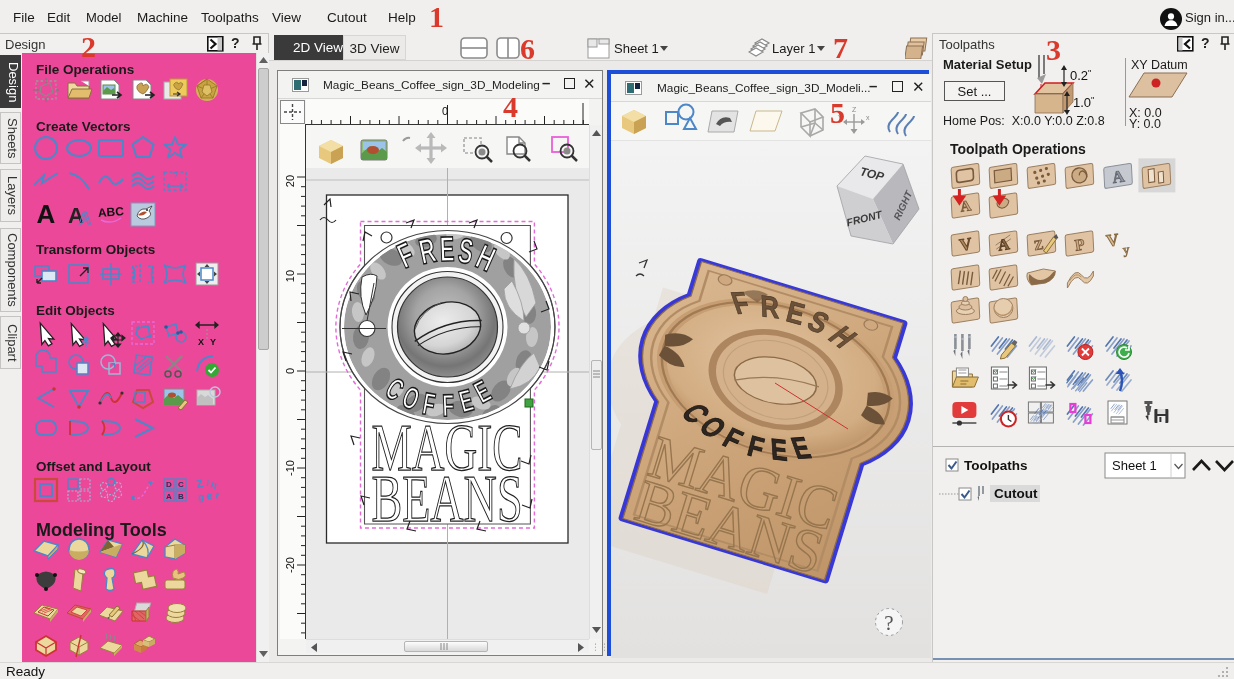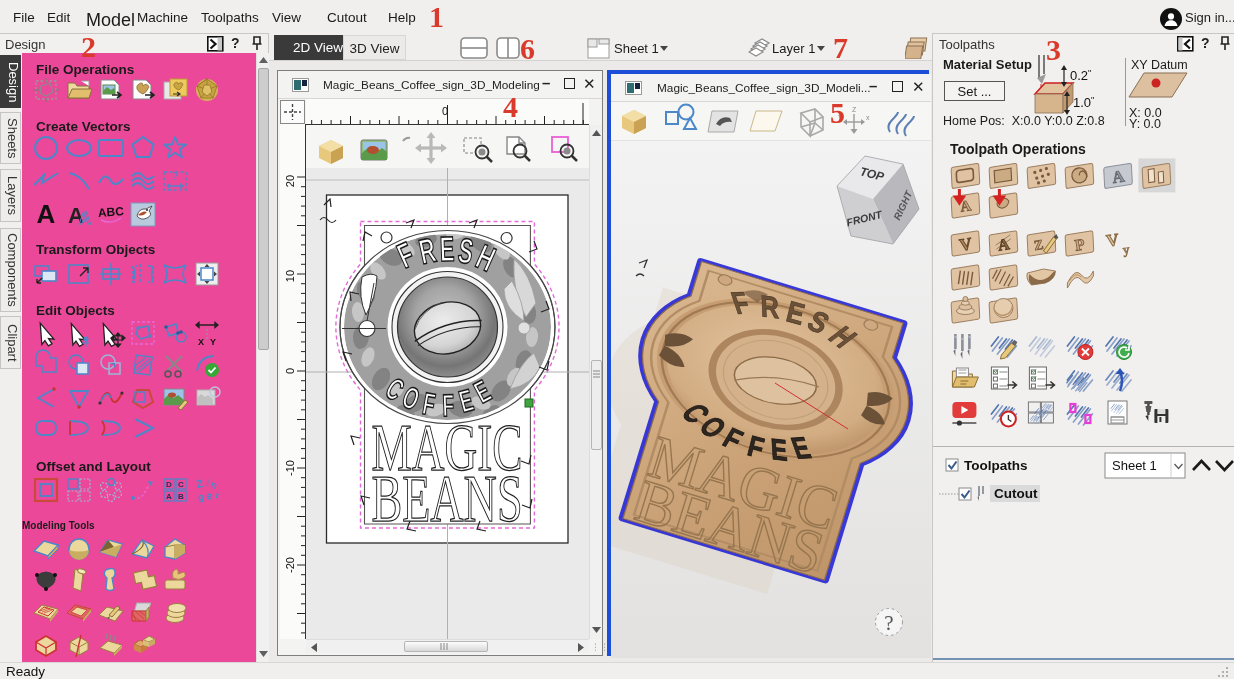--- a/index.html
+++ b/index.html
@@ -6,21 +6,21 @@
 .abs{position:absolute}
 .rednum{position:absolute;color:#d93a2b;font-family:"Liberation Serif",serif;font-weight:bold;font-size:30px;line-height:1}
 .bold{font-weight:bold}
 svg{display:block}
 </style></head>
 <body>
 
 <div class="abs" id="menubar" style="left:0;top:0;width:1234px;height:33px;background:#f0efed;">
   <div class="abs" style="left:13px;top:10px;font-size:13.5px">File</div>
   <div class="abs" style="left:47px;top:10px;font-size:13.5px">Edit</div>
-  <div class="abs" style="left:86px;top:10px;font-size:18px">Model</div>
+  <div class="abs" style="left:86px;top:10px;font-size:13px">Model</div>
   <div class="abs" style="left:137px;top:10px;font-size:13.5px">Machine</div>
   <div class="abs" style="left:201px;top:10px;font-size:13.5px">Toolpaths</div>
   <div class="abs" style="left:272px;top:10px;font-size:13.5px">View</div>
   <div class="abs" style="left:327px;top:10px;font-size:13.5px">Cutout</div>
   <div class="abs" style="left:388px;top:10px;font-size:13.5px">Help</div>
   <div class="rednum" style="left:429px;top:2px;">1</div>
   <div class="abs" style="left:1160px;top:8px;width:22px;height:22px;border-radius:50%;background:#111"></div>
   <svg class="abs" style="left:1163px;top:11px" width="16" height="16" viewBox="0 0 16 16">
       <circle cx="8" cy="5.4" r="3.1" fill="#fff"></circle>
       <path d="M1.5 15 C2.5 10.5 5 9.2 8 9.2 C11 9.2 13.5 10.5 14.5 15 Z" fill="#fff"></path>
@@ -392,21 +392,21 @@
         <path d="M-9 -2 L-2 1 L-2 7 L-9 4 Z" fill="#d28a4a"></path>
         <path d="M0 -6 L6 -10 L12 -7 L6 -4 Z" fill="#ecd79c" stroke="#9a7e3c"></path>
         <path d="M6 -4 L12 -7 L12 -2 L6 1 Z" fill="#c9ae62"></path>
         <path d="M0 -6 L6 -4 L6 1 L0 -1 Z" fill="#d9bd7a"></path>
       </g>
     </svg>
   <div class="abs bold" style="left:14px;top:66px;font-size:13.5px">Create Vectors</div>
   <div class="abs bold" style="left:14px;top:189px;font-size:13.5px">Transform Objects</div>
   <div class="abs bold" style="left:14px;top:250px;font-size:13.5px">Edit Objects</div>
   <div class="abs bold" style="left:14px;top:406px;font-size:13.5px">Offset and Layout</div>
-  <div class="abs bold" style="left:0;top:467px;font-size:10px">Modeling Tools</div>
+  <div class="abs bold" style="left:14px;top:467px;font-size:18px">Modeling Tools</div>
   <div class="abs" id="ico-modeling" style="left:0;top:0"></div>
 </div>
 
 <div class="abs" style="left:256px;top:53px;width:13px;height:609px;background:#f0f0f0;border-left:1px solid #e0e0e0">
   <div class="abs" style="left:0px;top:0px;width:12px;height:14px;background:#f0f0f0"></div>
   <svg class="abs" style="left:2px;top:4px" width="9" height="6" viewBox="0 0 9 6">
       <path d="M0 6 L4.5 0 L9 6 Z" fill="#606060"></path>
     </svg>
   <div class="abs" style="left:1px;top:15px;width:11px;height:282px;background:#cdcdcd;border:1px solid #a6a6a6;border-radius:2px"></div>
   <svg class="abs" style="left:2px;top:598px" width="9" height="6" viewBox="0 0 9 6">

